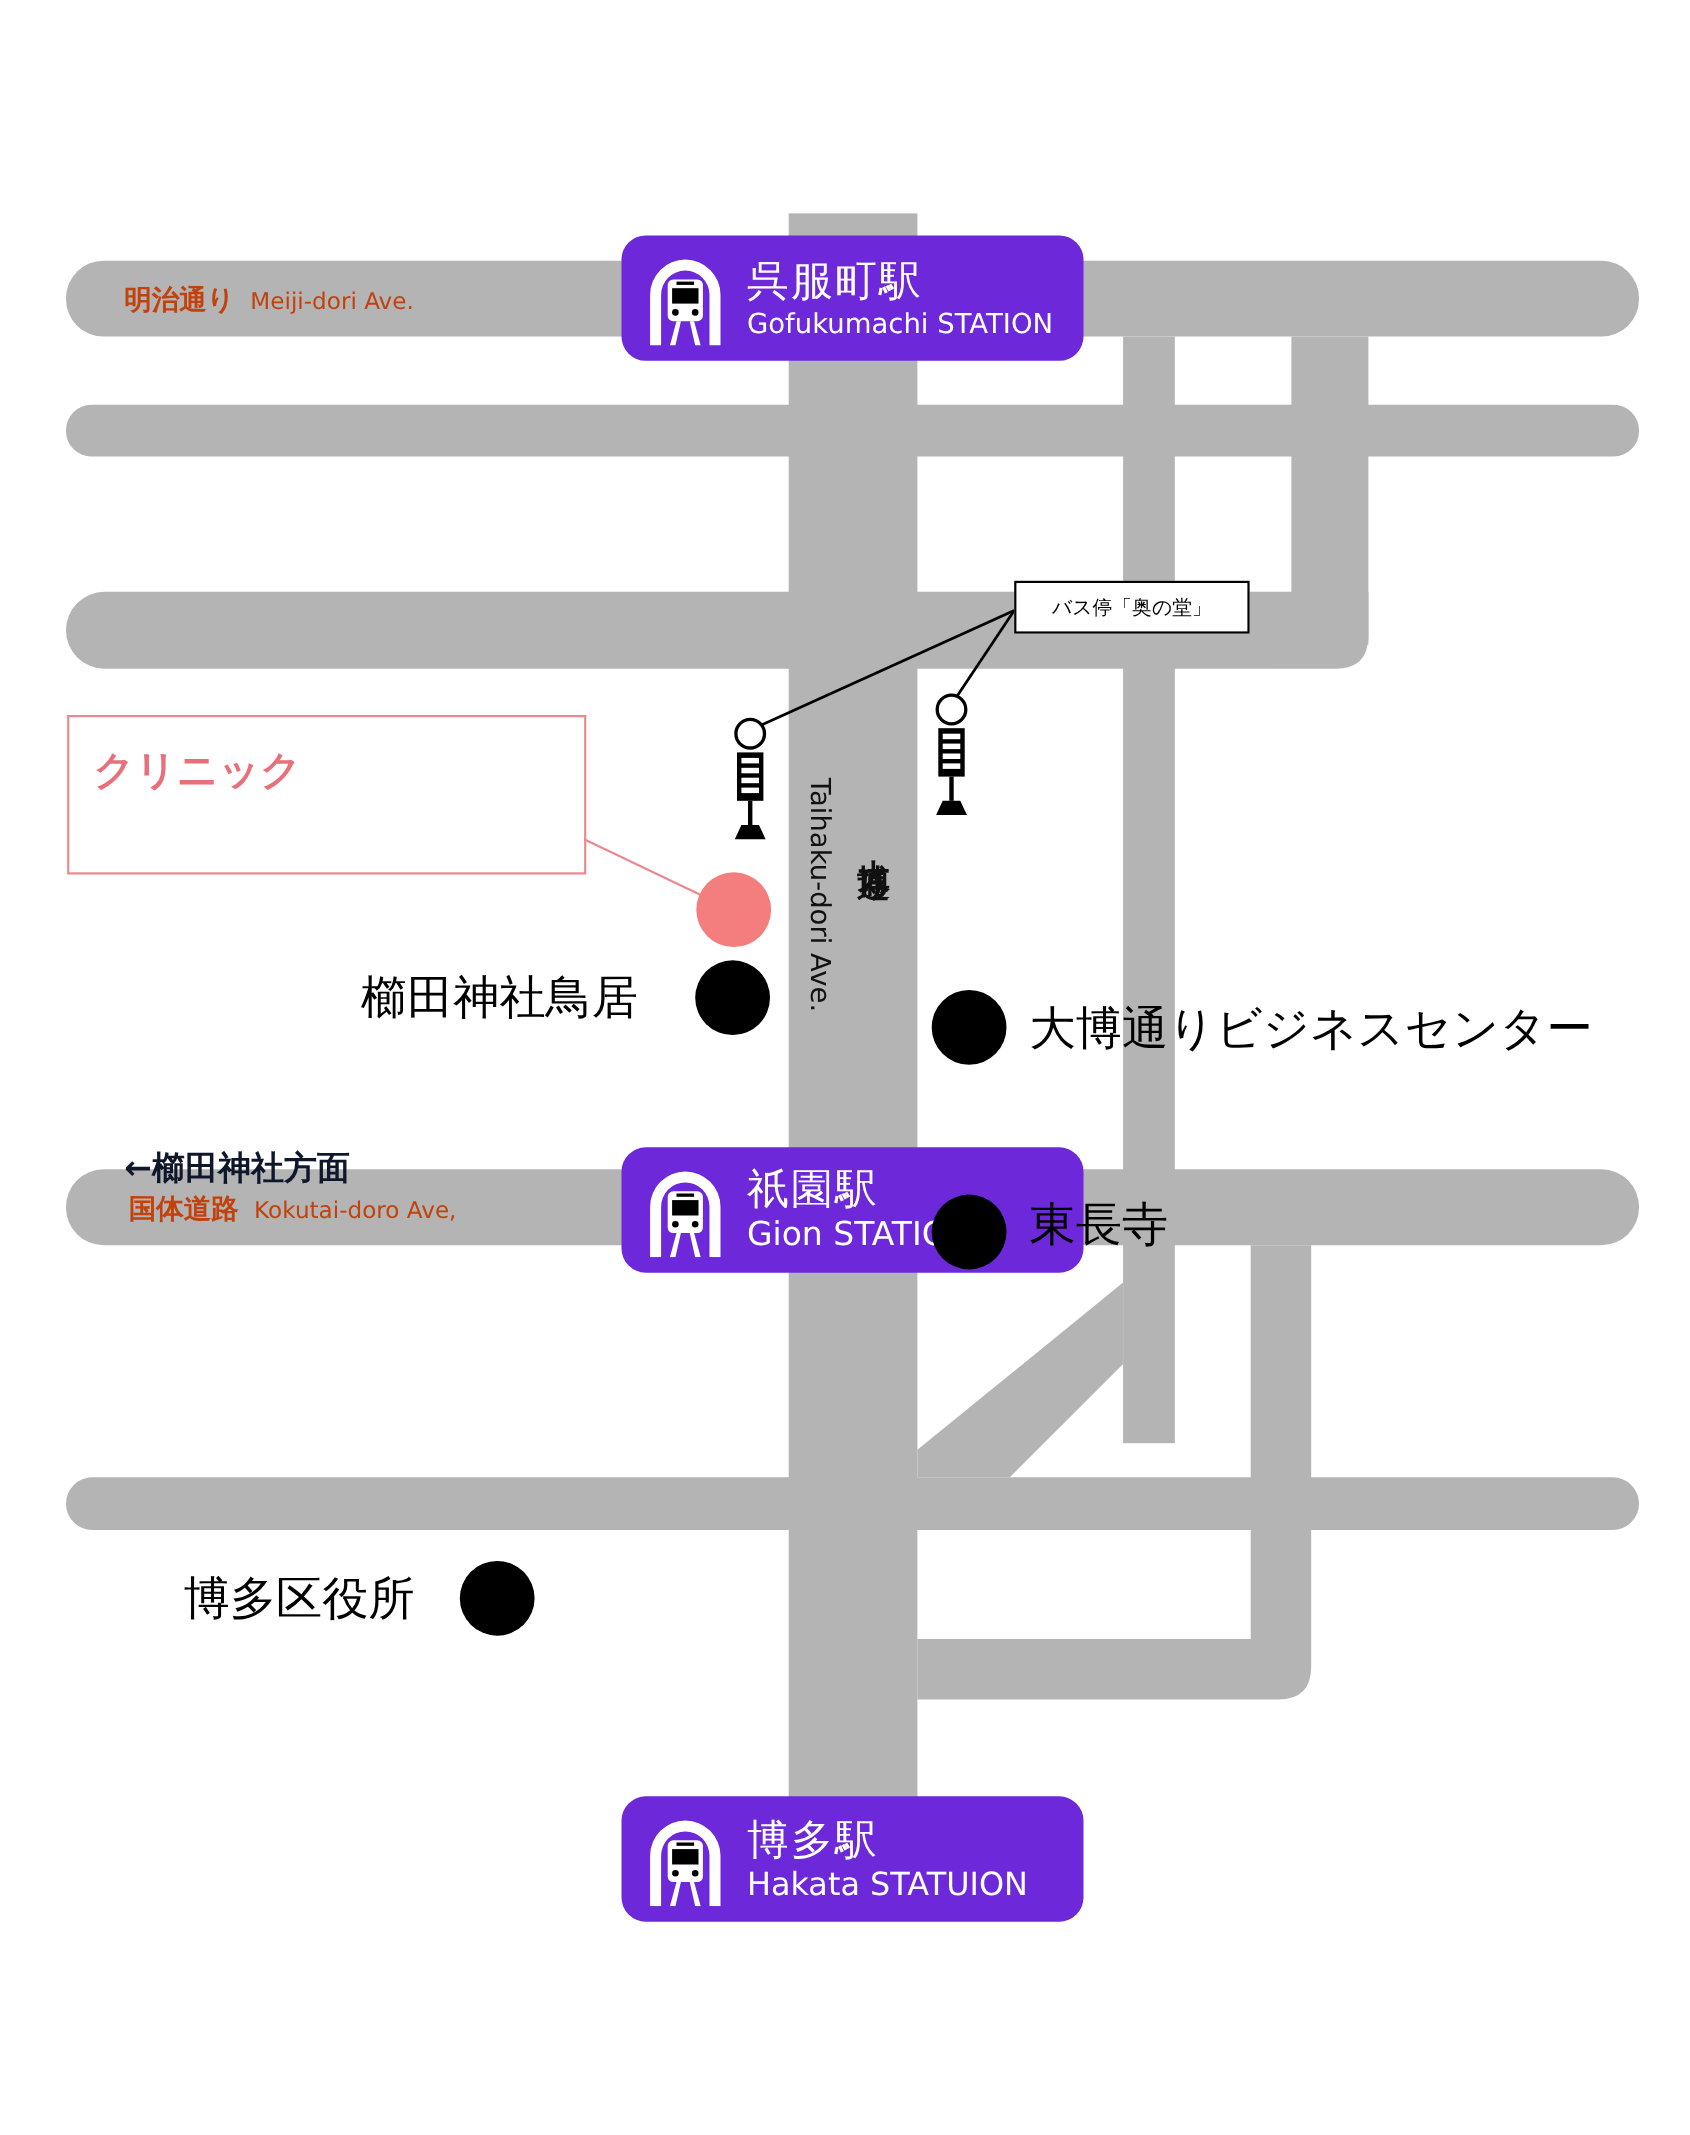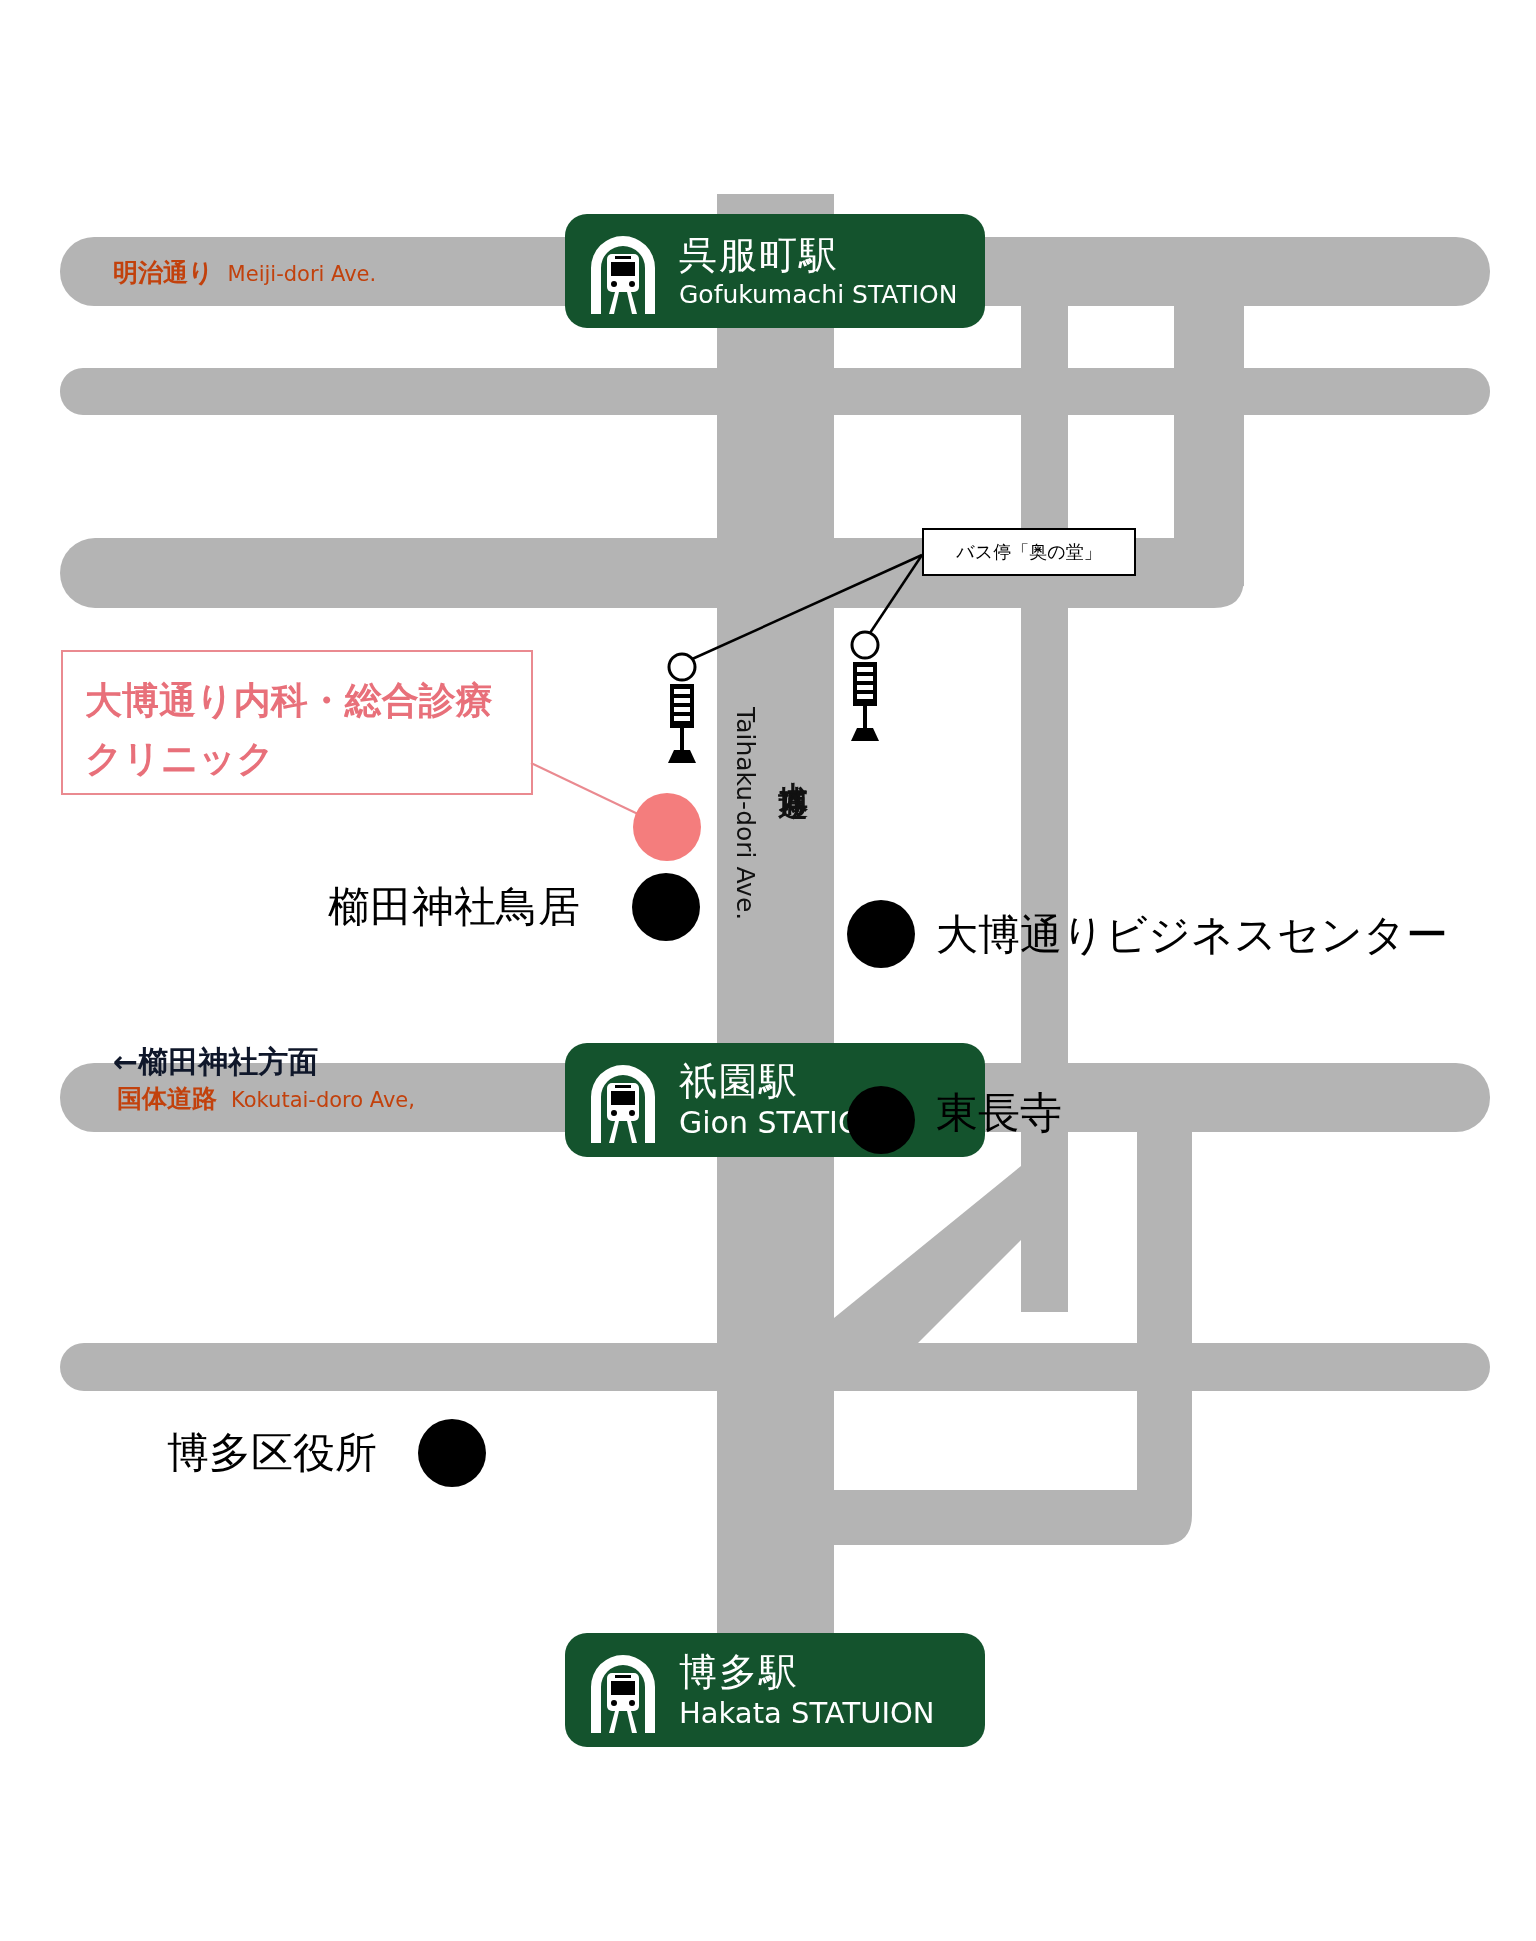--- a/index.html
+++ b/index.html
@@ -3,21 +3,21 @@
 <meta charset="utf-8">
 <style>
   html, body { margin:0; padding:0; background:#ffffff; }
   body { width:1536px; height:1941px; position:relative; overflow:hidden;
          font-family:"DejaVu Sans", "Liberation Sans", sans-serif; }
   #map { position:absolute; left:0; top:0; width:1536px; height:1941px; }
   .abs { position:absolute; white-space:nowrap; }
   .road-label { color:#c2410c; display:flex; align-items:baseline; gap:14px; }
   .road-label .jp { font-size:25px; font-weight:bold; }
   .road-label .en { font-size:21px; }
-  .station { position:absolute; background:#14532d; border-radius:22px; color:#fff;
+  .station { position:absolute; background:#6d28d9; border-radius:22px; color:#fff;
              display:flex; align-items:center; box-sizing:border-box; padding-left:22px; }
   .station .icon { width:72px; height:86px; margin-right:20px; flex:none; }
   .station .names { display:flex; flex-direction:column; line-height:1; }
   .station .jp { font-size:38px; letter-spacing:2px; margin-bottom:8px; }
   .station .en { font-size:25px; }
   .poi-dot { position:absolute; width:68px; height:68px; border-radius:50%; background:#000; }
   .poi-label { position:absolute; font-size:42px; color:#000; white-space:nowrap; line-height:1; }
   .clinic-box { position:absolute; left:61px; top:650px; width:472px; height:145px;
                 border:2px solid #ea8a90; box-sizing:border-box; color:#e8707a;
                 font-size:37px; font-weight:bold; padding:20px 0 0 22px; line-height:58px; }
@@ -144,21 +144,20 @@
   </svg>
   <div class="names">
     <span class="jp">博多駅</span>
     <span class="en" style="font-size:29px;">Hakata STATUION</span>
   </div>
 </div>
 
 <div class="bus-label">バス停「奥の堂」</div>
 
 <div class="clinic-box">
-  <div>大博通り内科・総合診療</div>
   <div>クリニック</div>
 </div>
 <div class="poi-dot" style="left:633px; top:793px; background:#f47d7d;"></div>
 
 <div class="poi-dot" style="left:632px; top:873px;"></div>
 <div class="poi-label" style="left:328px; top:886px;">櫛田神社鳥居</div>
 
 <div class="poi-dot" style="left:847px; top:900px;"></div>
 <div class="poi-label" style="left:936px; top:914px;">大博通りビジネスセンター</div>
 

